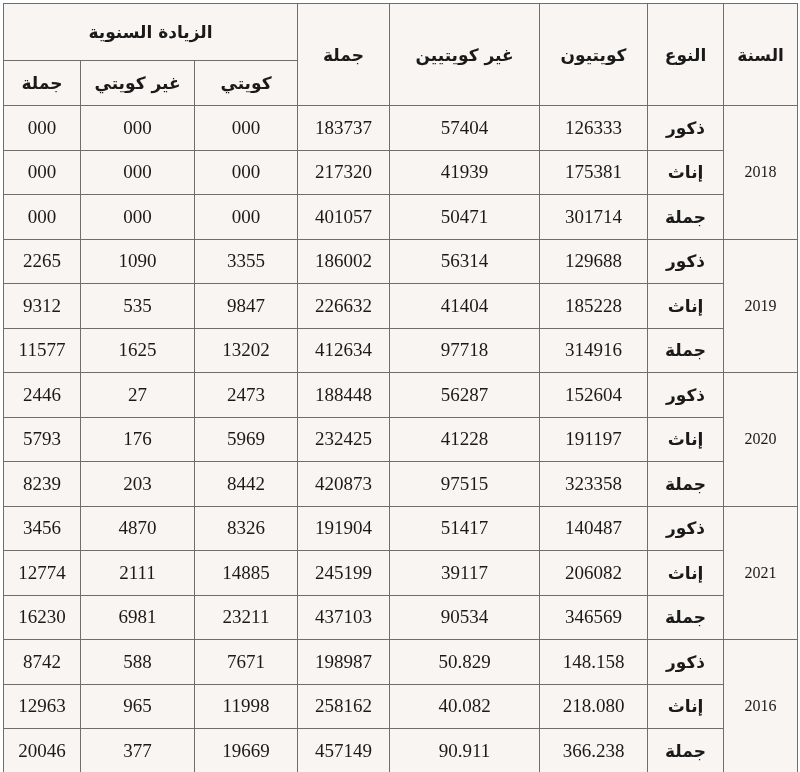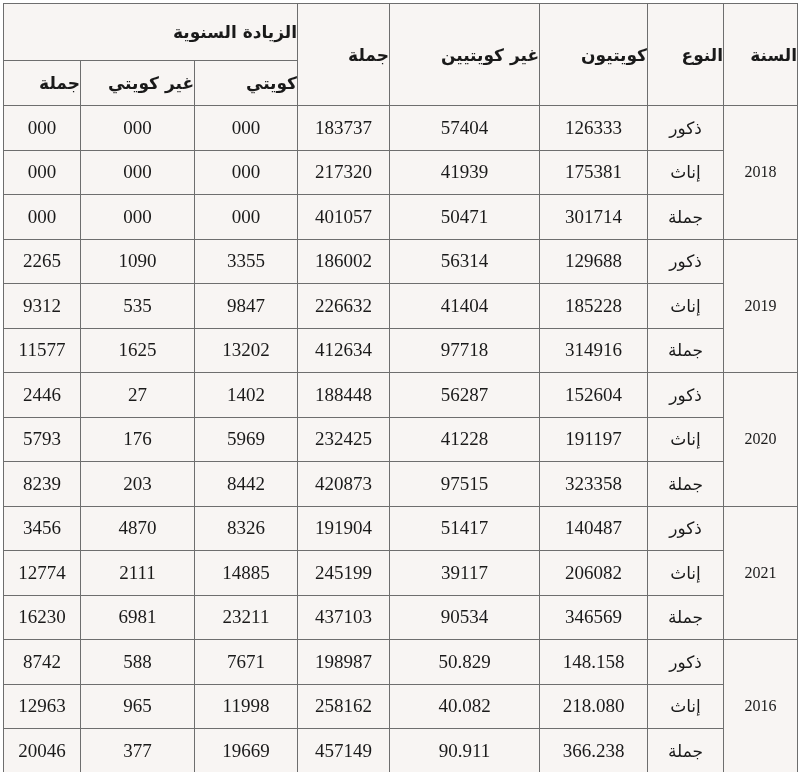--- a/index.html
+++ b/index.html
@@ -1,22 +1,22 @@
 <!DOCTYPE html>
 <html><head>
 <meta charset="utf-8">
 <style>
   html, body { margin: 0; padding: 0; background: #ffffff; }
   body { width: 800px; height: 772px; overflow: hidden; position: relative; }
   .wrap { position: absolute; left: 3px; top: 3px; width: 794px; height: 764px; background: #f8f5f3; }
   table { border-collapse: collapse; width: 794px; height: 764px; direction: rtl; table-layout: fixed; background: #f8f5f3; }
   th, td { border: 1.5px solid #6e6e6e; text-align: center; vertical-align: middle; padding: 0; color: #1a1a1a; }
-  th { font-family: "DejaVu Sans", sans-serif; font-weight: bold; font-size: 17px; text-align: right; }
+  th { font-family: "DejaVu Sans", sans-serif; font-weight: bold; font-size: 17px; }
   td { font-family: "Liberation Serif", serif; font-size: 19px; height: 43.5px; }
-  td.type { font-family: "DejaVu Sans", sans-serif; font-weight: normal; font-size: 17px; }
+  td.type { font-family: "DejaVu Sans", sans-serif; font-weight: bold; font-size: 17px; }
   td.year { font-size: 16px; }
   tr.h1 th { height: 56px; }
   tr.h2 th { height: 44px; }
 </style>
 </head>
 <body>
 
 <div class="wrap">
 <table>
   <colgroup>
@@ -100,21 +100,21 @@
           <td>13202</td>
           <td>1625</td>
           <td>11577</td>
         </tr>
         <tr>
           <td rowspan="3" class="year">2020</td>
           <td class="type">ذكور</td>
           <td>152604</td>
           <td>56287</td>
           <td>188448</td>
-          <td>1402</td>
+          <td>2473</td>
           <td>27</td>
           <td>2446</td>
         </tr>
         <tr>
           <td class="type">إناث</td>
           <td>191197</td>
           <td>41228</td>
           <td>232425</td>
           <td>5969</td>
           <td>176</td>

